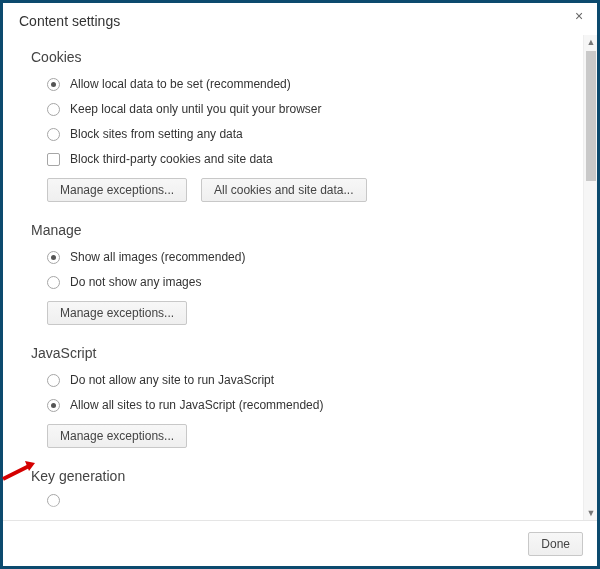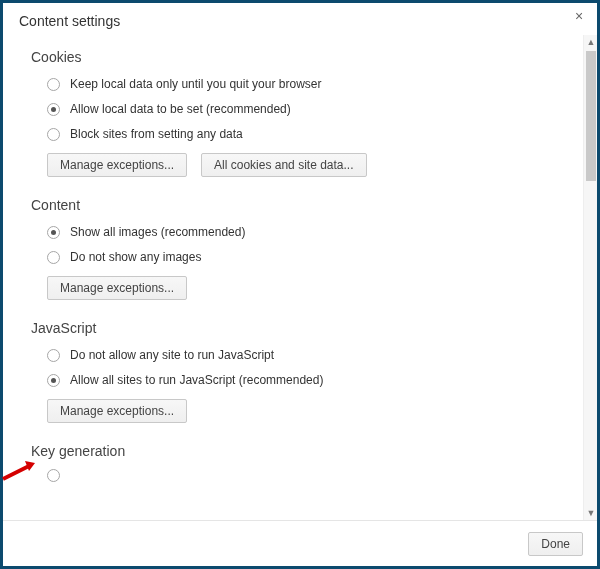--- a/index.html
+++ b/index.html
@@ -161,42 +161,46 @@
     </button>
   </div>
 
   <div class="scroll-wrap">
     <div class="scroll">
 
       <div class="section">
         <div class="section-title">Cookies</div>
         <div class="options">
           <label class="option-row">
-            <span class="radio"></span>
-            <span class="option-label">Keep local data only until you quit your browser</span>
-          </label>
-          <label class="option-row">
             <span class="radio selected">
                 <span class="dot"></span>
               </span>
             <span class="option-label">Allow local data to be set (recommended)</span>
           </label>
           <label class="option-row">
             <span class="radio"></span>
+            <span class="option-label">Keep local data only until you quit your browser</span>
+          </label>
+          <label class="option-row">
+            <span class="radio"></span>
             <span class="option-label">Block sites from setting any data</span>
+          </label>
+          <label class="option-row">
+            <span class="checkbox"></span>
+            <span class="option-label">Block third-party cookies and site data</span>
           </label>
         </div>
         <div class="button-row">
           <button class="btn">Manage exceptions...</button>
           <button class="btn">All cookies and site data...</button>
         </div>
       </div>
 
       <div class="section">
-        <div class="section-title">Content</div>
+        <div class="section-title">Manage</div>
         <div class="options">
           <label class="option-row">
             <span class="radio selected">
                 <span class="dot"></span>
               </span>
             <span class="option-label">Show all images (recommended)</span>
           </label>
           <label class="option-row">
             <span class="radio"></span>
             <span class="option-label">Do not show any images</span>

